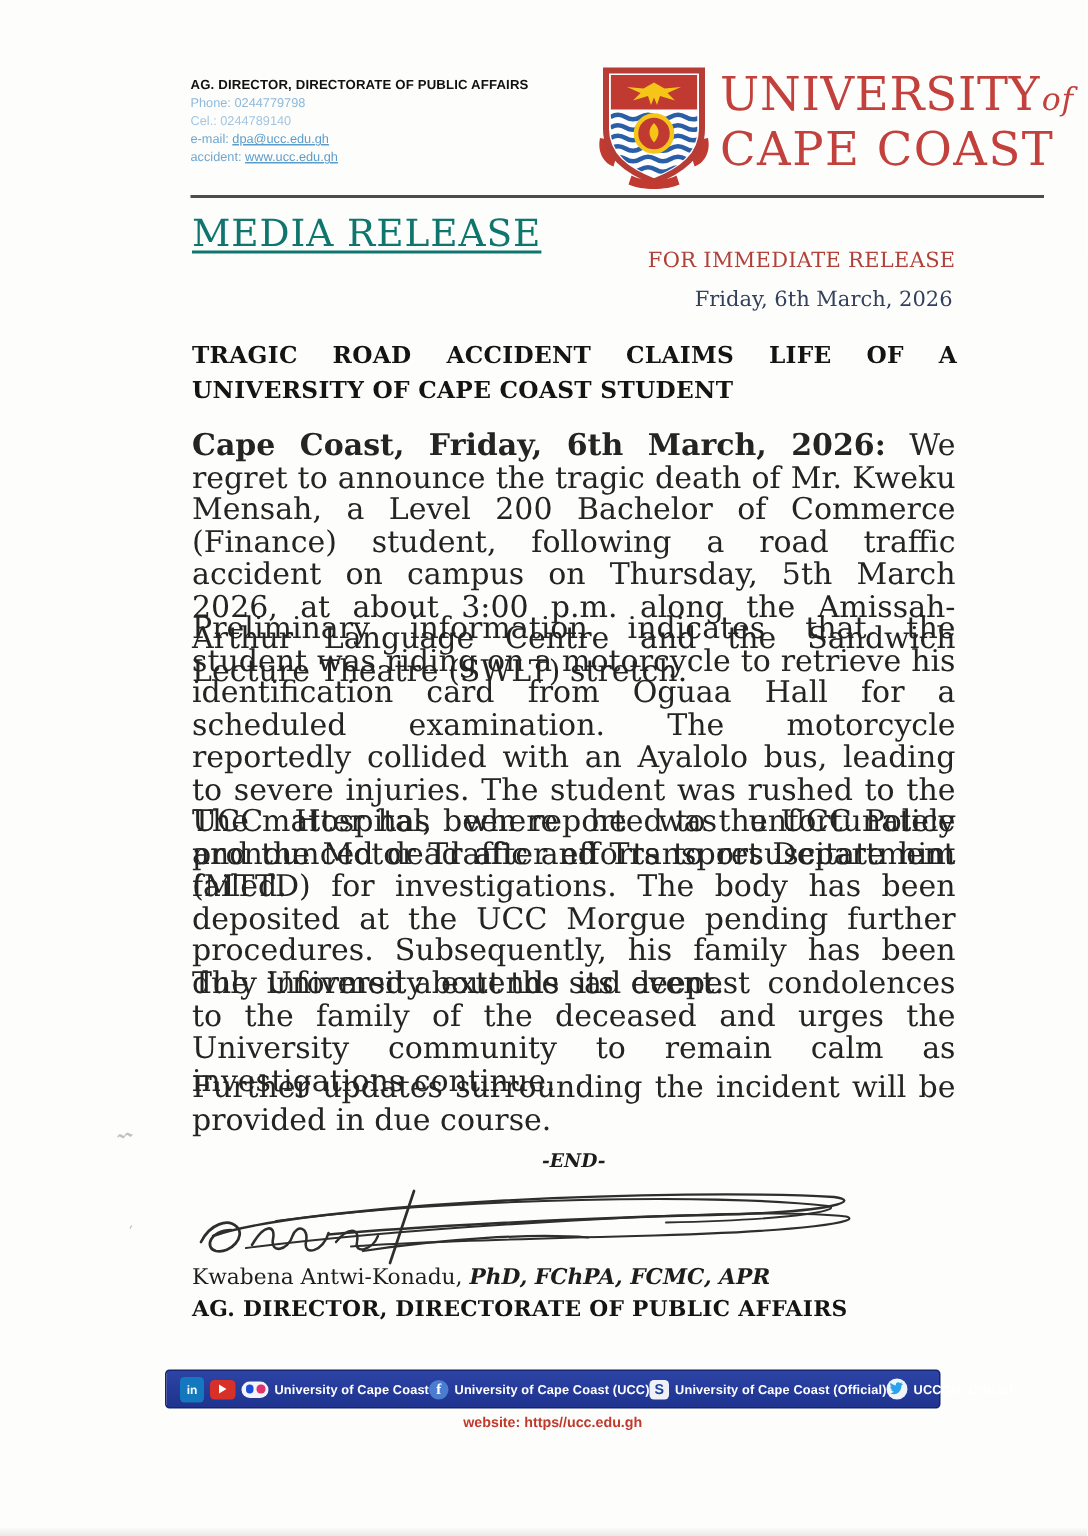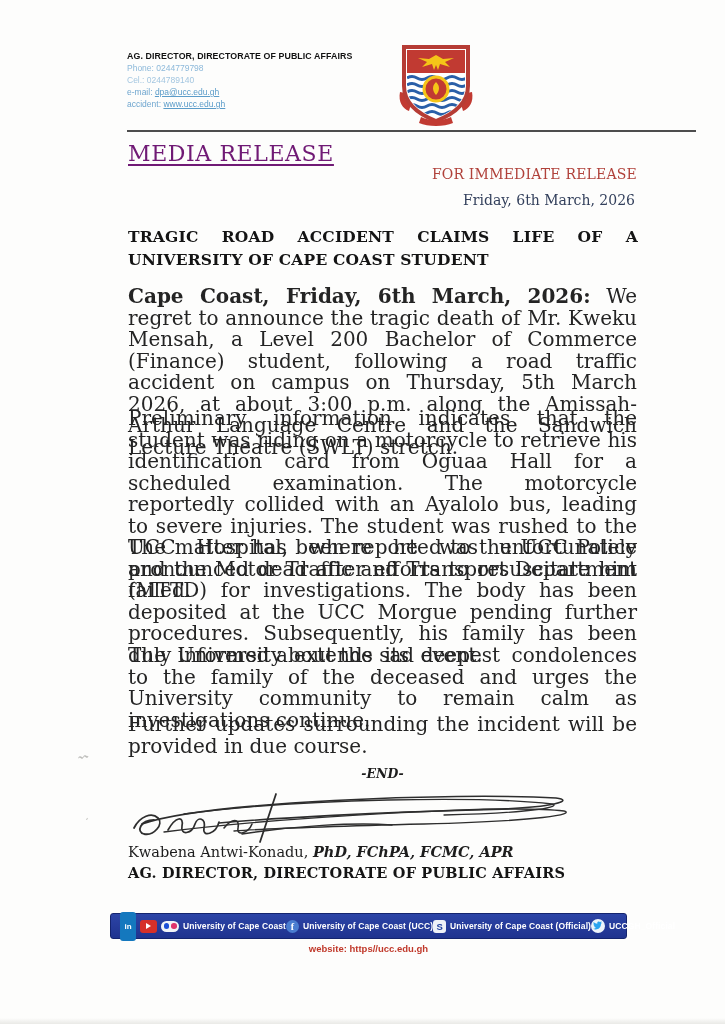--- a/index.html
+++ b/index.html
@@ -20,22 +20,22 @@
   .contact a.clink { color:#5b9cc9; text-decoration:underline; cursor:pointer; }
   
   .crest { position:absolute; left:398px; top:44px; }
   .wordmark { position:absolute; left:480px; top:46px; width:240px;
     color:#c2413c; font-family:"DejaVu Serif", serif; line-height:34px; }
   .wordmark .l1 { font-size:31px; letter-spacing:.5px; white-space:nowrap; }
   .wordmark .of { font-style:italic; font-size:21px; margin-left:1px; }
   .wordmark .l2 { font-size:31px; letter-spacing:1px; white-space:nowrap; }
   .hrule { position:absolute; left:127px; top:130px; width:569px; height:2px; background:#4d4d4d; }
   
-  .media-release { position:absolute; left:128px; top:141px; font-size:22px;
-    color:#701a75; letter-spacing:.6px; text-decoration:underline;
+  .media-release { position:absolute; left:128px; top:141px; font-size:25px;
+    color:#0f766e; letter-spacing:.6px; text-decoration:underline;
     text-underline-offset:3px; }
   .immediate { position:absolute; left:128px; top:166px; width:509px;
     text-align:right; color:#b0413a; font-size:14px; letter-spacing:.2px; }
   .rel-date { position:absolute; left:128px; top:192px; width:507px;
     text-align:right; color:#33405c; font-size:14px; }
   
   .title { position:absolute; left:128px; top:225px; width:510px;
     font-weight:bold; font-size:15.5px; line-height:23px; color:#141414; letter-spacing:.2px; }
   .title .tl1 { text-align:justify; text-align-last:justify; }
   .para { position:absolute; left:128px; width:509px; font-size:20px;
@@ -52,21 +52,21 @@
   .sig-role { position:absolute; left:128px; top:864px; font-size:14.5px; font-weight:bold;
     color:#141414; letter-spacing:.2px; }
   
   .social-bar { position:absolute; left:110px; top:913px; width:517px; height:26px;
     background:linear-gradient(#2c44a6,#1f338f); border:1px solid #14246e; border-radius:3px;
     display:flex; align-items:center; justify-content:space-between; padding:0 9px;
     font-family:"Liberation Sans", sans-serif; color:#fff; }
   .sgroup { display:flex; align-items:center; gap:4px; }
   .slabel { font-size:8.5px; font-weight:bold; letter-spacing:.1px; white-space:nowrap; }
   .ic { display:inline-flex; align-items:center; justify-content:center; flex:none; }
-  .ic-li { width:16px; height:29px; border-radius:3px; background:#1478be; color:#fff;
+  .ic-li { width:16px; height:17px; border-radius:3px; background:#1478be; color:#fff;
     font-size:8px; font-weight:bold; font-family:"Liberation Sans", sans-serif; }
   .ic-yt { width:17px; height:13px; border-radius:3px; background:#d63029; }
   .ic-yt::before { content:""; display:block; width:0; height:0;
     border-left:5px solid #fff; border-top:3.5px solid transparent; border-bottom:3.5px solid transparent; }
   .ic-fl { width:18px; height:11px; border-radius:6px; background:#f2f4f8;
     display:inline-flex; gap:2px; align-items:center; justify-content:center; }
   .ic-fl i { width:5.5px; height:5.5px; border-radius:50%; display:block; }
   .ic-fl .d1 { background:#1b4fd8; } .ic-fl .d2 { background:#e0336d; }
   .ic-fb { width:13px; height:13px; border-radius:50%; background:#4a7dd0; color:#fff;
     font-family:"Liberation Serif", serif; font-weight:bold; font-size:10px; }
@@ -116,20 +116,24 @@
           <path d="M9,62 Q14,59 19,62 T29,62 T39,62 T49,62 T59,62 T69,62"></path>
           <path d="M9,69 Q14,66 19,69 T29,69 T39,69 T49,69 T59,69 T69,69"></path>
         </g>
         <circle cx="38" cy="45" r="12" fill="#c13a32" stroke="#f5c518" stroke-width="3"></circle>
         <path d="M38,38 C33.5,42.5 34.5,47 38,51 C41.5,47 42.5,42.5 38,38" fill="#f5c518"></path>
       </g>
       <path d="M23,73 C30,77 46,77 53,73 L55,79 C46,83 30,83 21,79 Z" fill="#c13a32"></path>
     </svg>
   </div>
 
+  <div class="wordmark">
+    <div class="l1"><span>UNIVERSITY</span><span class="of">of</span></div>
+    <div class="l2">CAPE COAST</div>
+  </div>
 
   <div class="hrule"></div>
 
   <div class="media-release">MEDIA RELEASE</div>
   <div class="immediate">FOR IMMEDIATE RELEASE</div>
   <div class="rel-date">Friday, 6th March, 2026</div>
 
   <div class="title">
     <div class="tl1">TRAGIC ROAD ACCIDENT CLAIMS LIFE OF A</div>
     <div class="tl2">UNIVERSITY OF CAPE COAST STUDENT</div>

